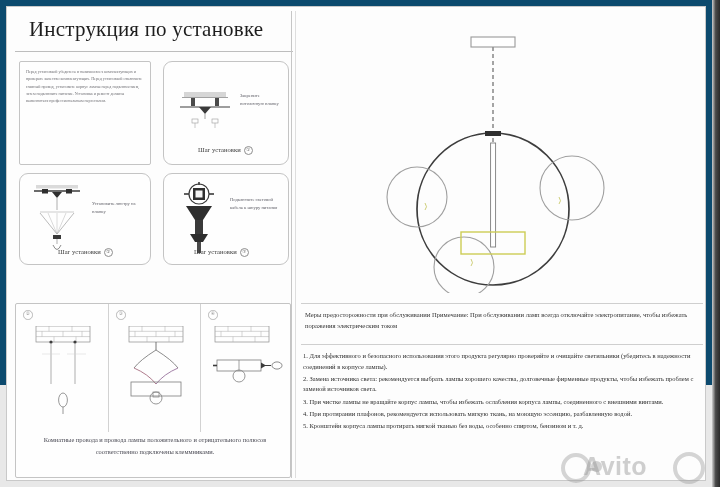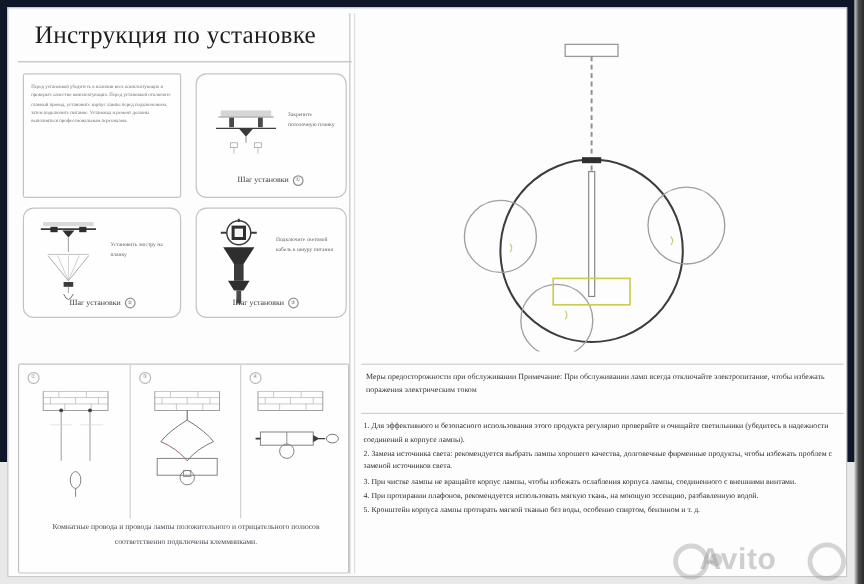--- a/index.html
+++ b/index.html
@@ -4,21 +4,21 @@
 <style>
   html,body{margin:0;padding:0;}
   body{
     width:720px;height:487px;overflow:hidden;
     background:#e8e8e8;
     font-family:"Liberation Serif", serif;
     color:#2b2b2b;
   }
   .page{
     position:absolute;left:0;top:0;width:720px;height:385px;
-    background:#0f172a;
+    background:#0c4a6e;
   }
   
   .edge-strip{
     position:absolute;right:0;top:0;width:8px;height:487px;
     background:linear-gradient(90deg,#cfcfcf 0%,#4a4a4a 45%,#2a2a2a 100%);
   }
   .sheet{
     position:absolute;left:6px;top:6px;width:700px;height:475px;
     background:#fdfdfd;
     border:1px solid #c9c9c9;

